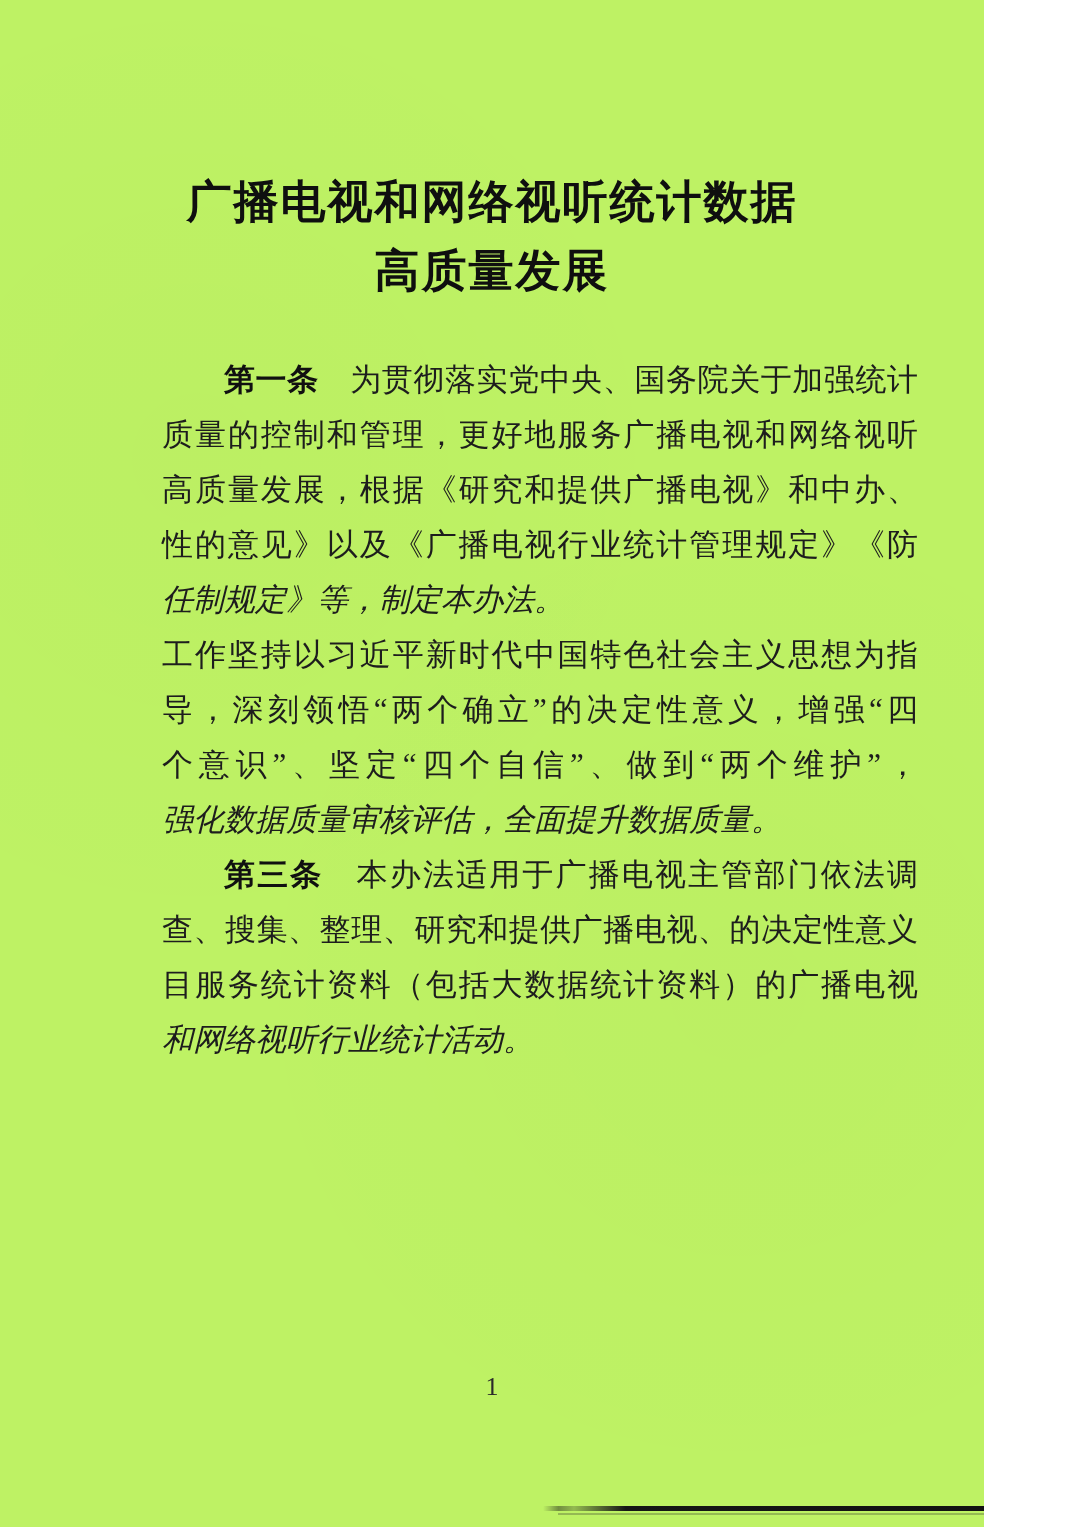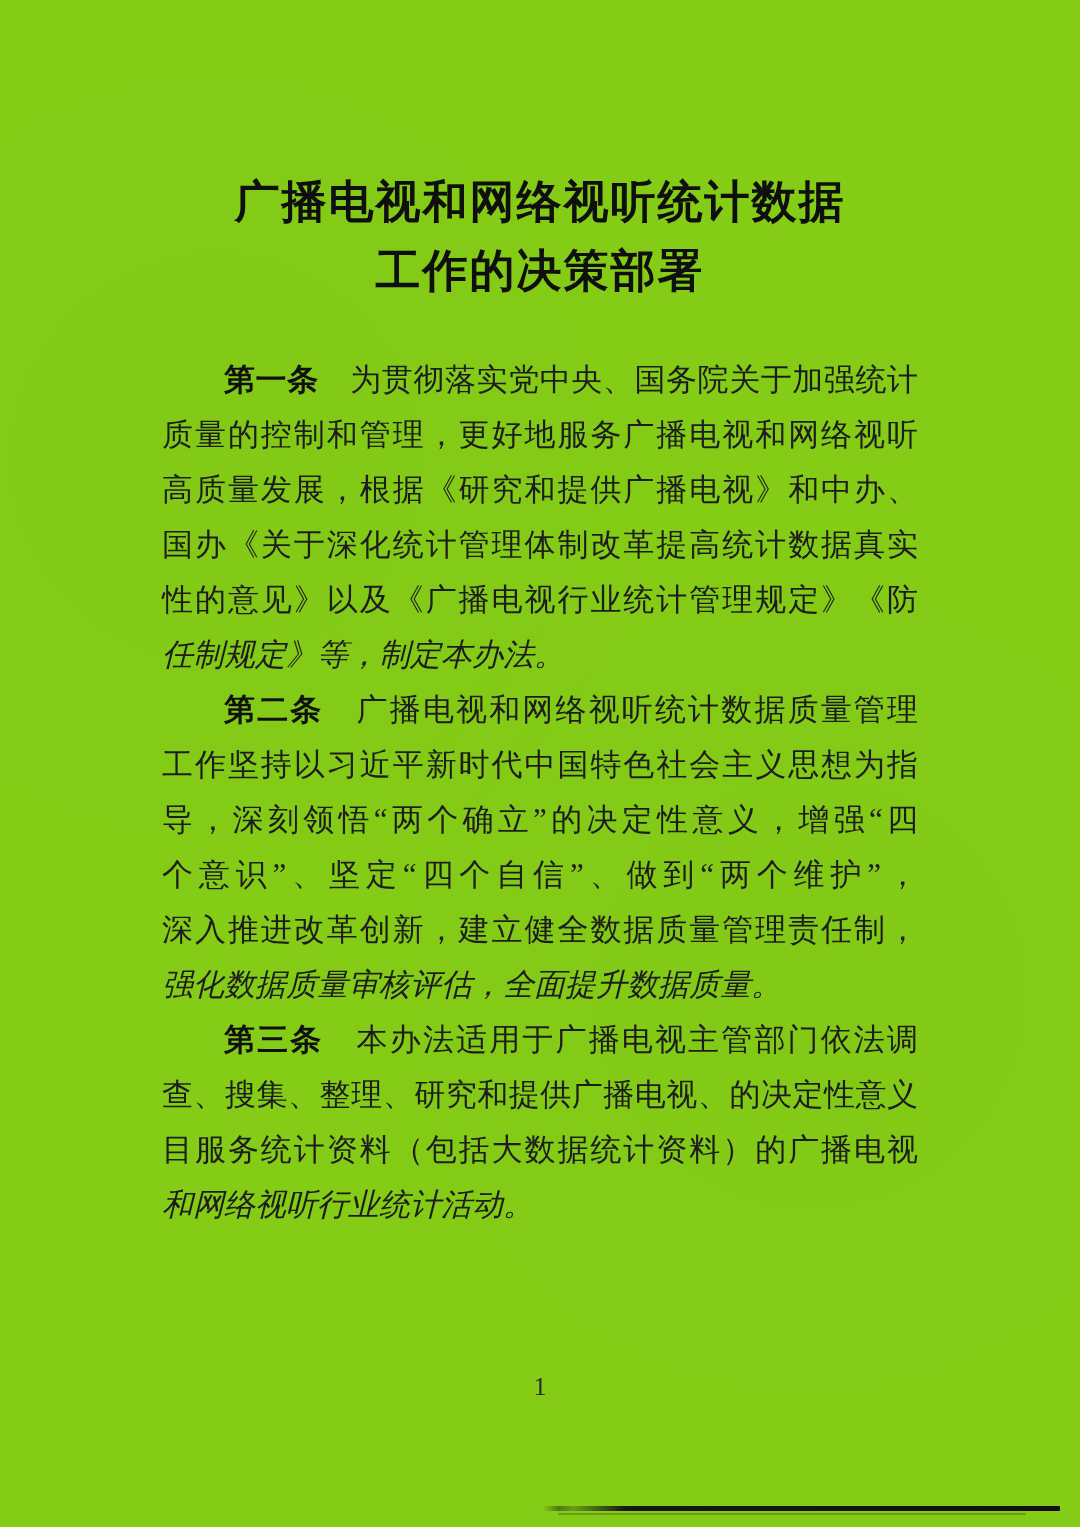--- a/index.html
+++ b/index.html
@@ -1,20 +1,20 @@
 <!DOCTYPE html>
 <html><head>
 <meta charset="utf-8">
 <style>
   html, body { margin: 0; padding: 0; }
   .page {
     position: relative;
-    width: 1080px;
+    width: 984px;
     height: 1527px;
-    background: #84cc16;
+    background: #bef264;
     overflow: hidden;
     color: #1d1d1d;
     font-family: "Liberation Serif", serif;
   }
   
   .page::before {
     content: "";
     position: absolute; inset: 0;
     background:
       radial-gradient(circle at 20% 30%, rgba(0,0,0,0.012), transparent 40%),
@@ -88,35 +88,32 @@
     background: rgba(40,40,40,0.28);
   }
 </style>
 </head>
 <body>
 
 <div class="page">
 
   <div class="doc-title">
     <div>广播电视和网络视听统计数据</div>
-    <div>工作的决策部署</div>
+    <div>高质量发展</div>
   </div>
 
   <div class="doc-body">
       <div class="line indent"><span class="marker">第一条</span>　为贯彻落实党中央、国务院关于加强统计</div>
       <div class="line">质量的控制和管理，更好地服务广播电视和网络视听</div>
       <div class="line">高质量发展，根据《研究和提供广播电视》和中办、</div>
-      <div class="line">国办《关于深化统计管理体制改革提高统计数据真实</div>
       <div class="line">性的意见》以及《广播电视行业统计管理规定》《防</div>
       <div class="line end">任制规定》等，制定本办法。</div>
-      <div class="line indent"><span class="marker">第二条</span>　广播电视和网络视听统计数据质量管理</div>
       <div class="line">工作坚持以习近平新时代中国特色社会主义思想为指</div>
       <div class="line">导，深刻领悟“两个确立”的决定性意义，增强“四</div>
       <div class="line">个意识”、坚定“四个自信”、做到“两个维护”，</div>
-      <div class="line">深入推进改革创新，建立健全数据质量管理责任制，</div>
       <div class="line end">强化数据质量审核评估，全面提升数据质量。</div>
       <div class="line indent"><span class="marker">第三条</span>　本办法适用于广播电视主管部门依法调</div>
       <div class="line">查、搜集、整理、研究和提供广播电视、的决定性意义</div>
       <div class="line">目服务统计资料（包括大数据统计资料）的广播电视</div>
       <div class="line end">和网络视听行业统计活动。</div>
     </div>
 
   <div class="page-number">1</div>
 
   <div class="scan-line"></div>

